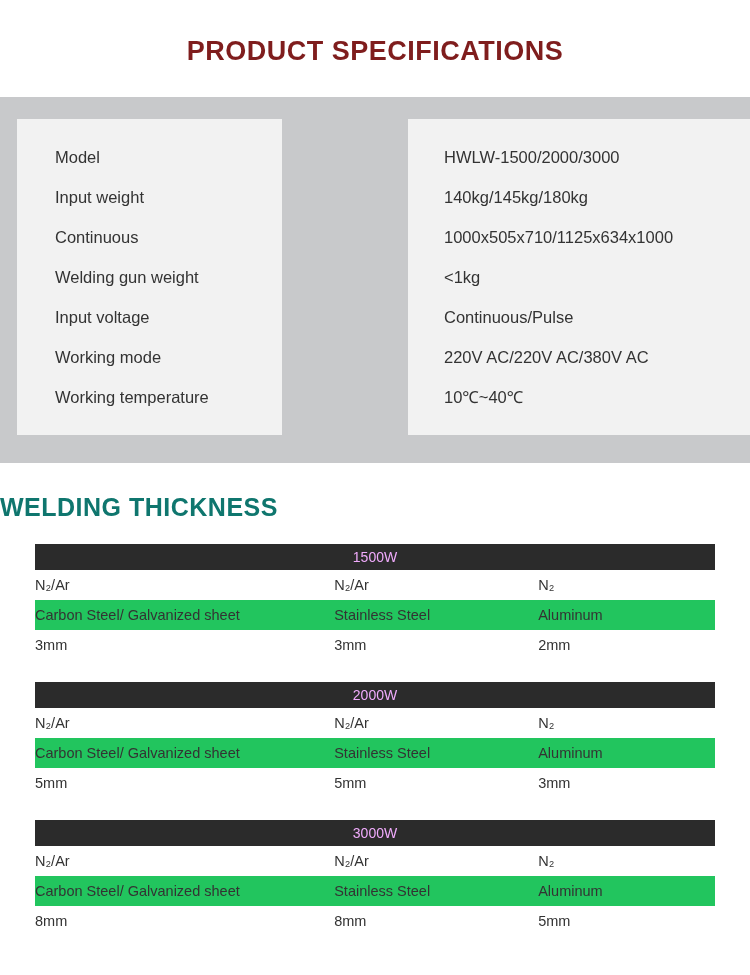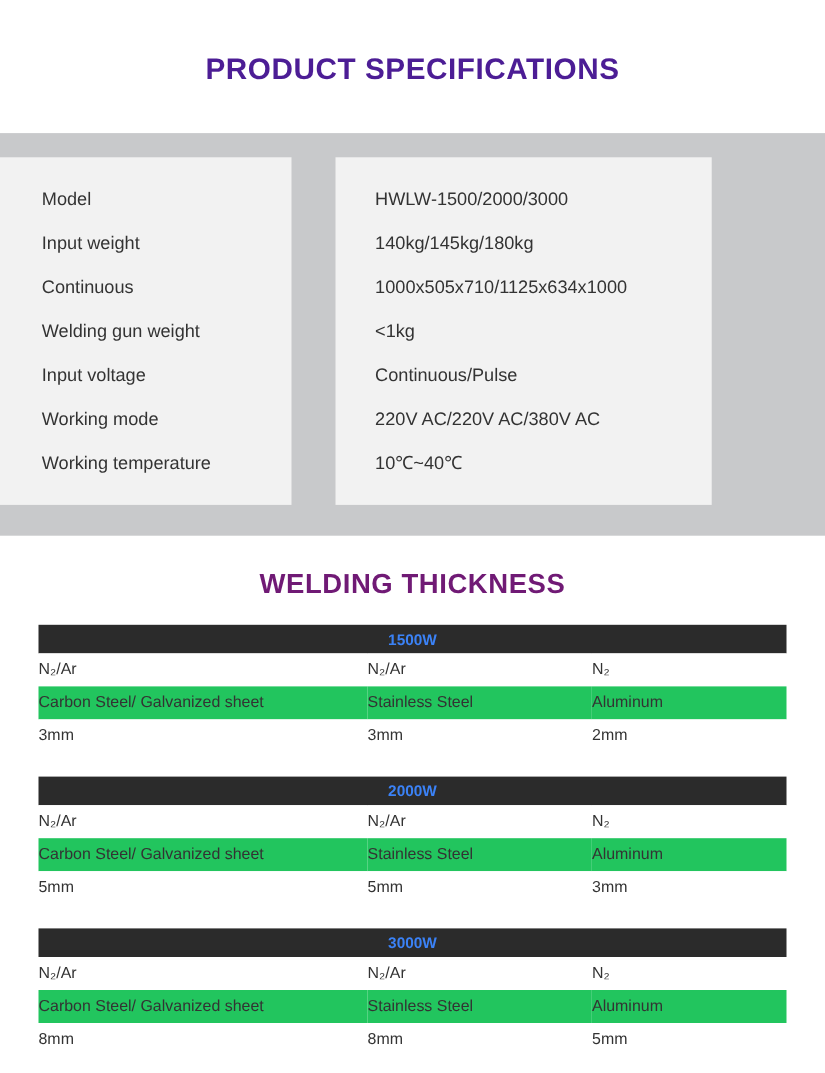--- a/index.html
+++ b/index.html
@@ -17,37 +17,38 @@
 
   .page {
     position: relative;
     width: 750px;
     height: 975px;
   }
 
   
   .spec-title {
     text-align: center;
-    color: #4c1d95;
+    color: #7f1d1d;
     font-size: 27px;
     font-weight: bold;
     letter-spacing: 0.5px;
     padding: 32px 0 26px 0;
-    margin: 16px;
+    margin: 4px;
   }
 
   .spec-band {
     background: #c8c9cb;
     padding: 22px 0 28px 0;
   }
 
   .spec-inner {
     display: flex;
-    justify-content: flex-start;
+    justify-content: space-between;
     gap: 40px;
+    margin-left: 17px;
   }
 
   .spec-box {
     background: #f2f2f2;
     box-sizing: border-box;
   }
   .spec-box.labels {
     width: 265px;
     padding: 18px 0 18px 38px;
   }
@@ -59,39 +60,38 @@
   .spec-row {
     font-size: 16.5px;
     color: #333333;
     line-height: 40px;
     height: 40px;
     white-space: nowrap;
   }
 
   
   .wt-title {
-    text-align: center;
-    color: #701a75;
+    color: #0f766e;
     font-size: 25px;
     font-weight: bold;
     letter-spacing: 0.5px;
     padding: 30px 0 22px 0;
     margin: 0;
   }
 
   .wt-block {
     width: 680px;
     margin: 0 auto 22px auto;
   }
 
   .wt-head {
     background: #2b2b2b;
-    color: #3b82f6;
+    color: #f0abfc;
     font-size: 14px;
-    font-weight: bold;
+    font-weight: normal;
     text-align: center;
     height: 26px;
     line-height: 26px;
   }
 
   .wt-table {
     width: 100%;
     border-collapse: collapse;
     table-layout: fixed;
   }

